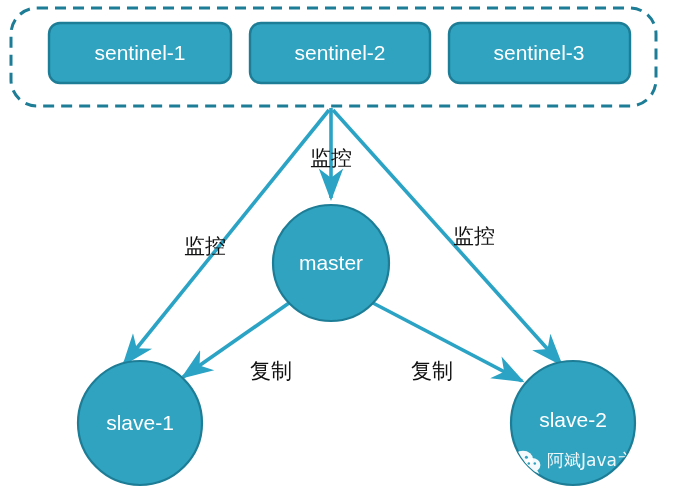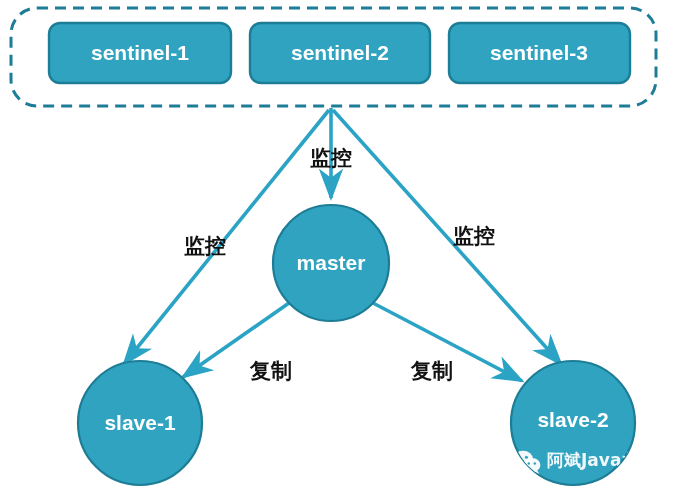--- a/index.html
+++ b/index.html
@@ -9,21 +9,20 @@
   }
   body {
     font-family: "Liberation Sans", "DejaVu Sans", sans-serif;
   }
   #canvas {
     position: relative;
     width: 673px;
     height: 491px;
     background: #ffffff;
     overflow: hidden;
-    font-weight: bold;
   }
   #diagram-svg {
     position: absolute;
     left: 0;
     top: 0;
     width: 673px;
     height: 491px;
   }
   .node-label {
     fill: #ffffff;

